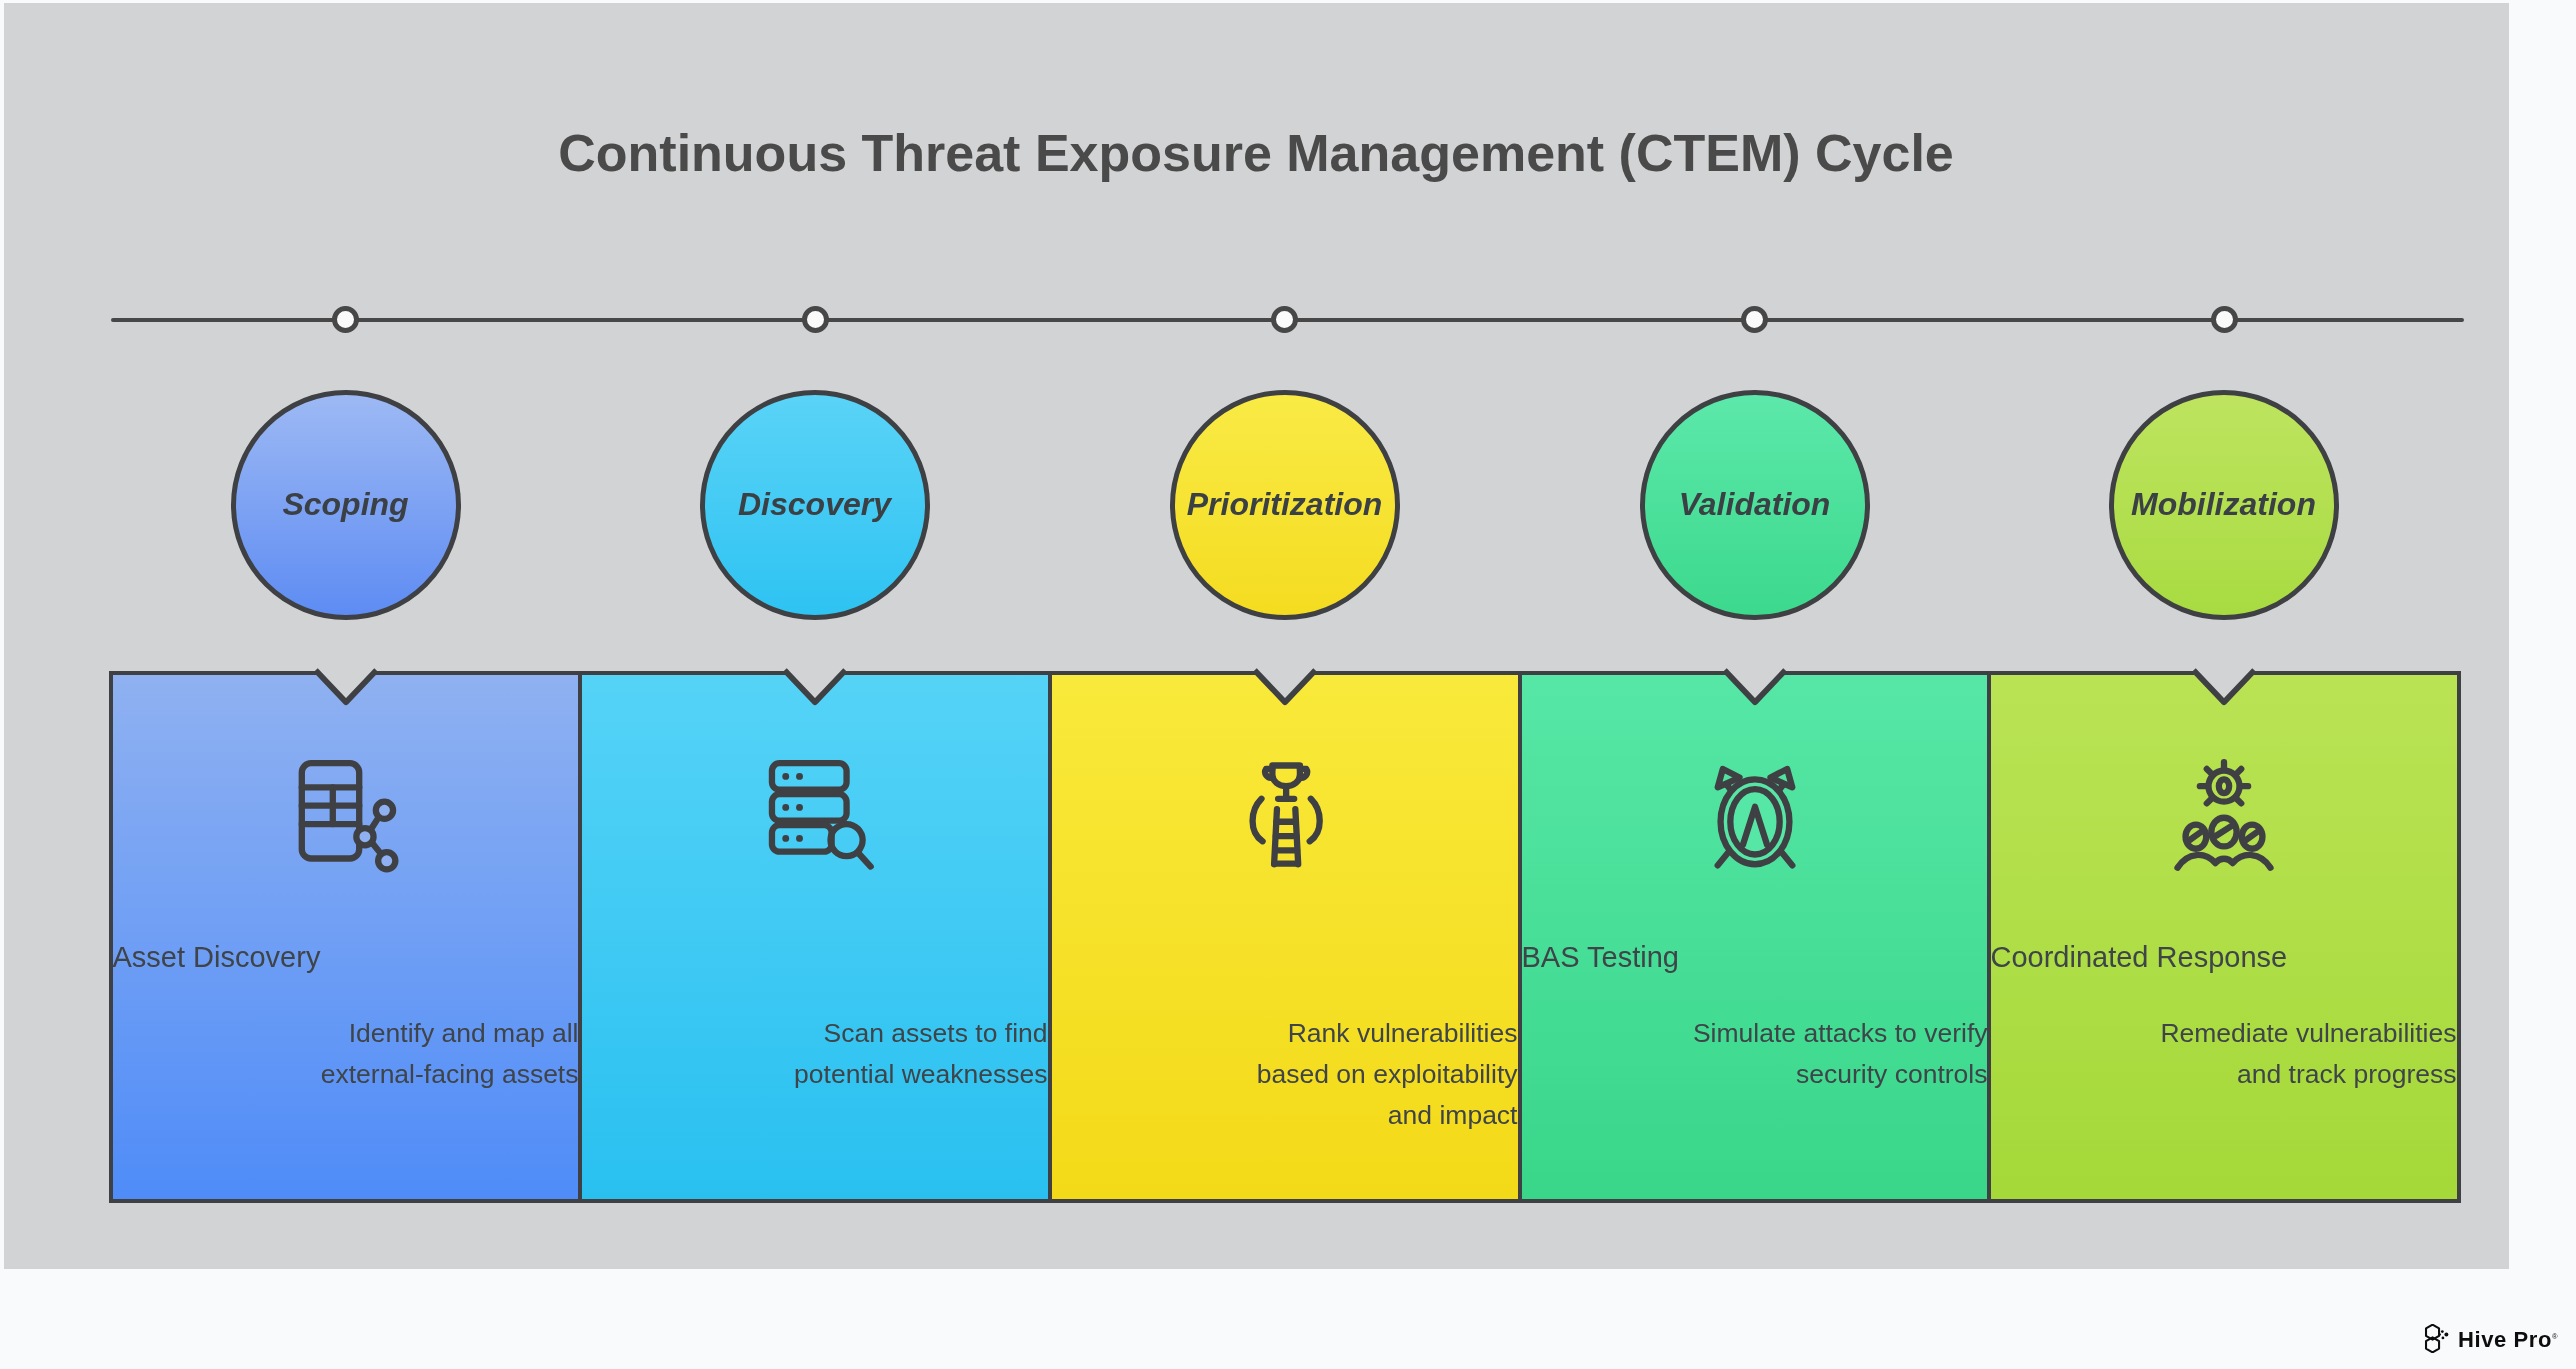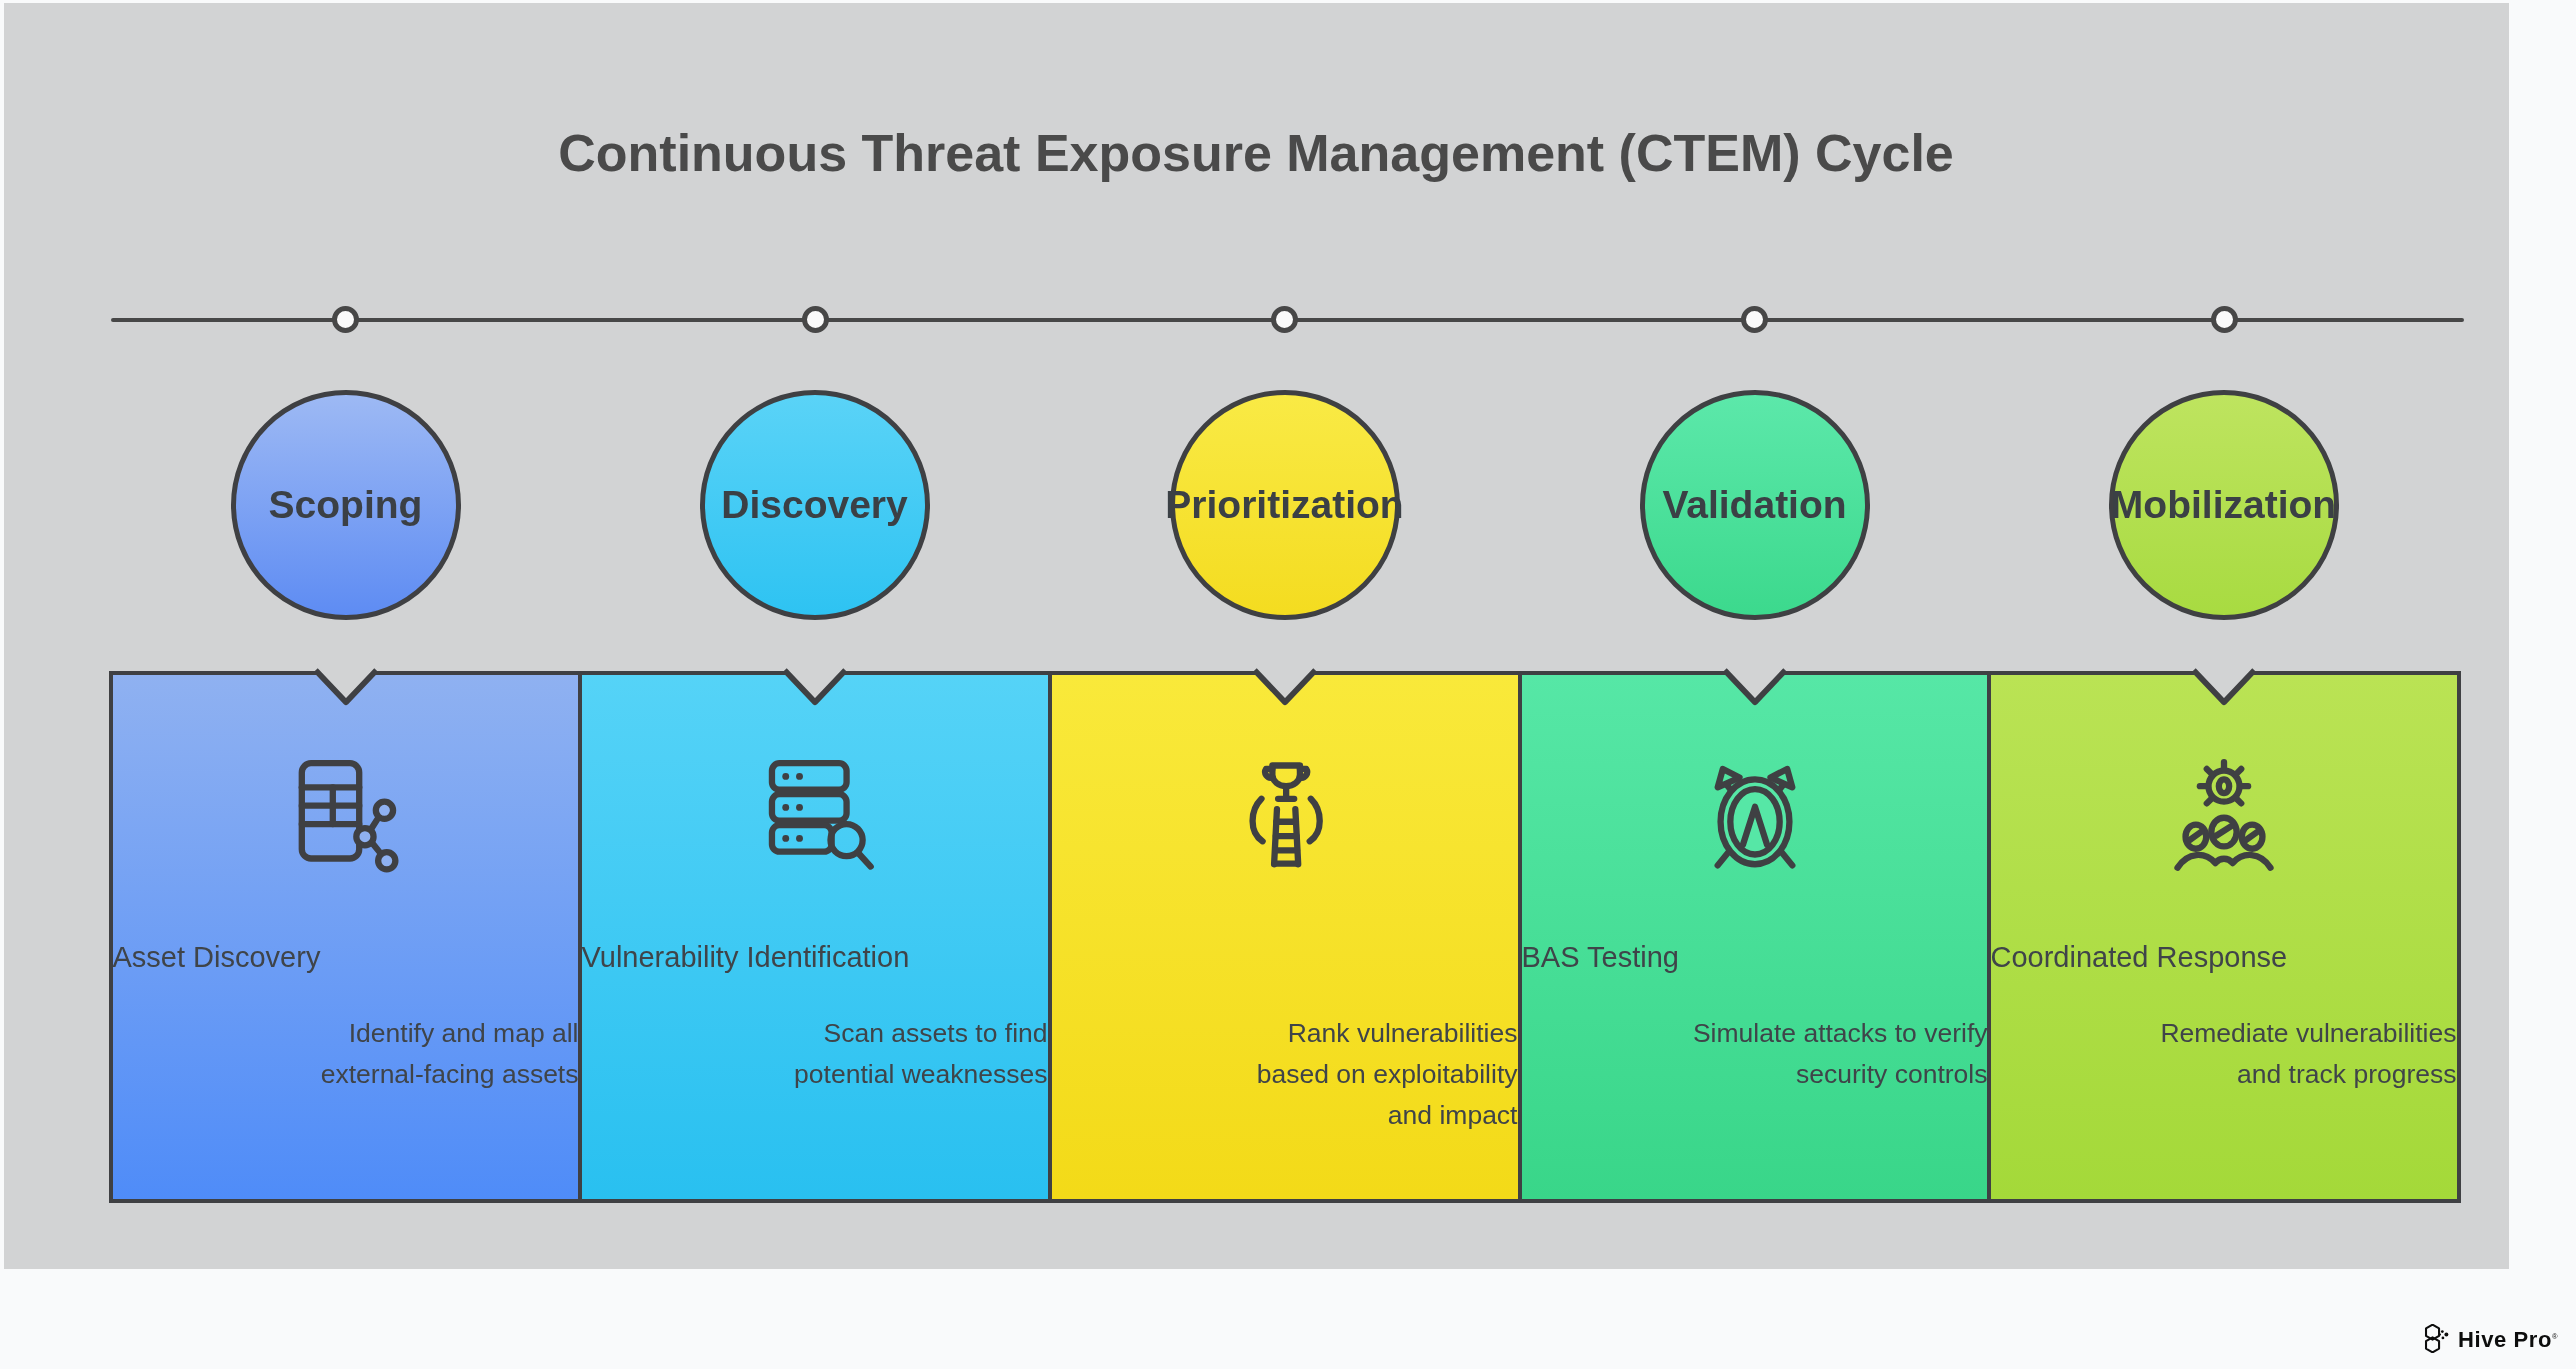--- a/index.html
+++ b/index.html
@@ -39,21 +39,21 @@
     position:absolute;top:387px;width:230px;height:230px;border-radius:50%;
     border:5.8px solid var(--stroke);box-sizing:border-box;
     display:flex;align-items:center;justify-content:center;
   }
   .circles .stage-circle:nth-child(1){left:227px}
   .circles .stage-circle:nth-child(2){left:696px}
   .circles .stage-circle:nth-child(3){left:1166px}
   .circles .stage-circle:nth-child(4){left:1636px}
   .circles .stage-circle:nth-child(5){left:2105px}
   .stage-label{
-    font-size:39px;font-weight:700;color:#3b4045;white-space:nowrap;
+    font-size:32px;font-weight:700;color:#3b4045;white-space:nowrap;font-style:italic;
   }
   .card{
     position:absolute;top:668px;width:474px;height:532px;
     border:4.6px solid var(--stroke);box-sizing:border-box;
   }
   .cards .card:nth-child(1){left:105px}
   .cards .card:nth-child(2){left:574px}
   .cards .card:nth-child(3){left:1044px}
   .cards .card:nth-child(4){left:1514px}
   .cards .card:nth-child(5){left:1983px}
@@ -160,21 +160,20 @@
           <circle class="dotfill" cx="64" cy="53" r="6"></circle>
             <circle class="dotfill" cx="88" cy="53" r="6"></circle>
           <circle class="dotfill" cx="64" cy="107" r="6"></circle>
             <circle class="dotfill" cx="88" cy="107" r="6"></circle>
           <circle class="dotfill" cx="64" cy="161" r="6"></circle>
             <circle class="dotfill" cx="88" cy="161" r="6"></circle>
           <circle cx="170" cy="164" r="28"></circle>
           <line x1="190" y1="186" x2="212" y2="210"></line>
         </svg>
       </div>
-      <div class="card-title">Vulnerability Identification</div>
       <div class="card-body">Scan assets to find
 potential weaknesses</div>
     </div>
 
     <div class="card" style="background: linear-gradient(rgb(249, 233, 58), rgb(243, 218, 24)); --iconfill: #f9e93a;">
       <svg class="notch" viewBox="0 0 110 64">
           <path d="M2,0 L55,56 L108,0"></path>
         </svg>
       <div class="icon-wrap">
         <svg width="132" height="132" viewBox="0 0 230 230">

